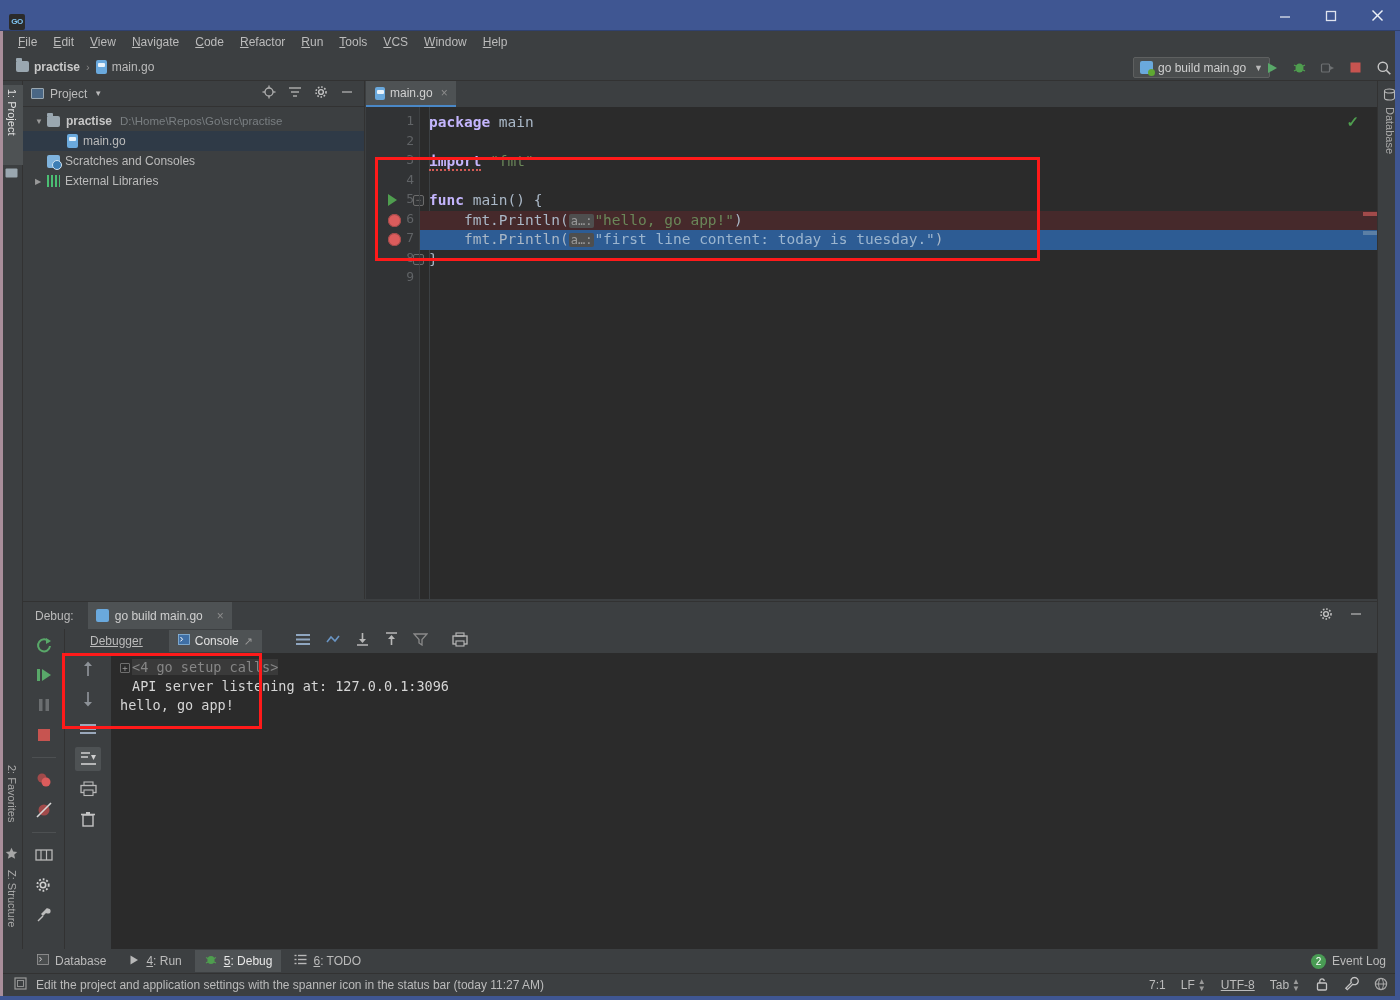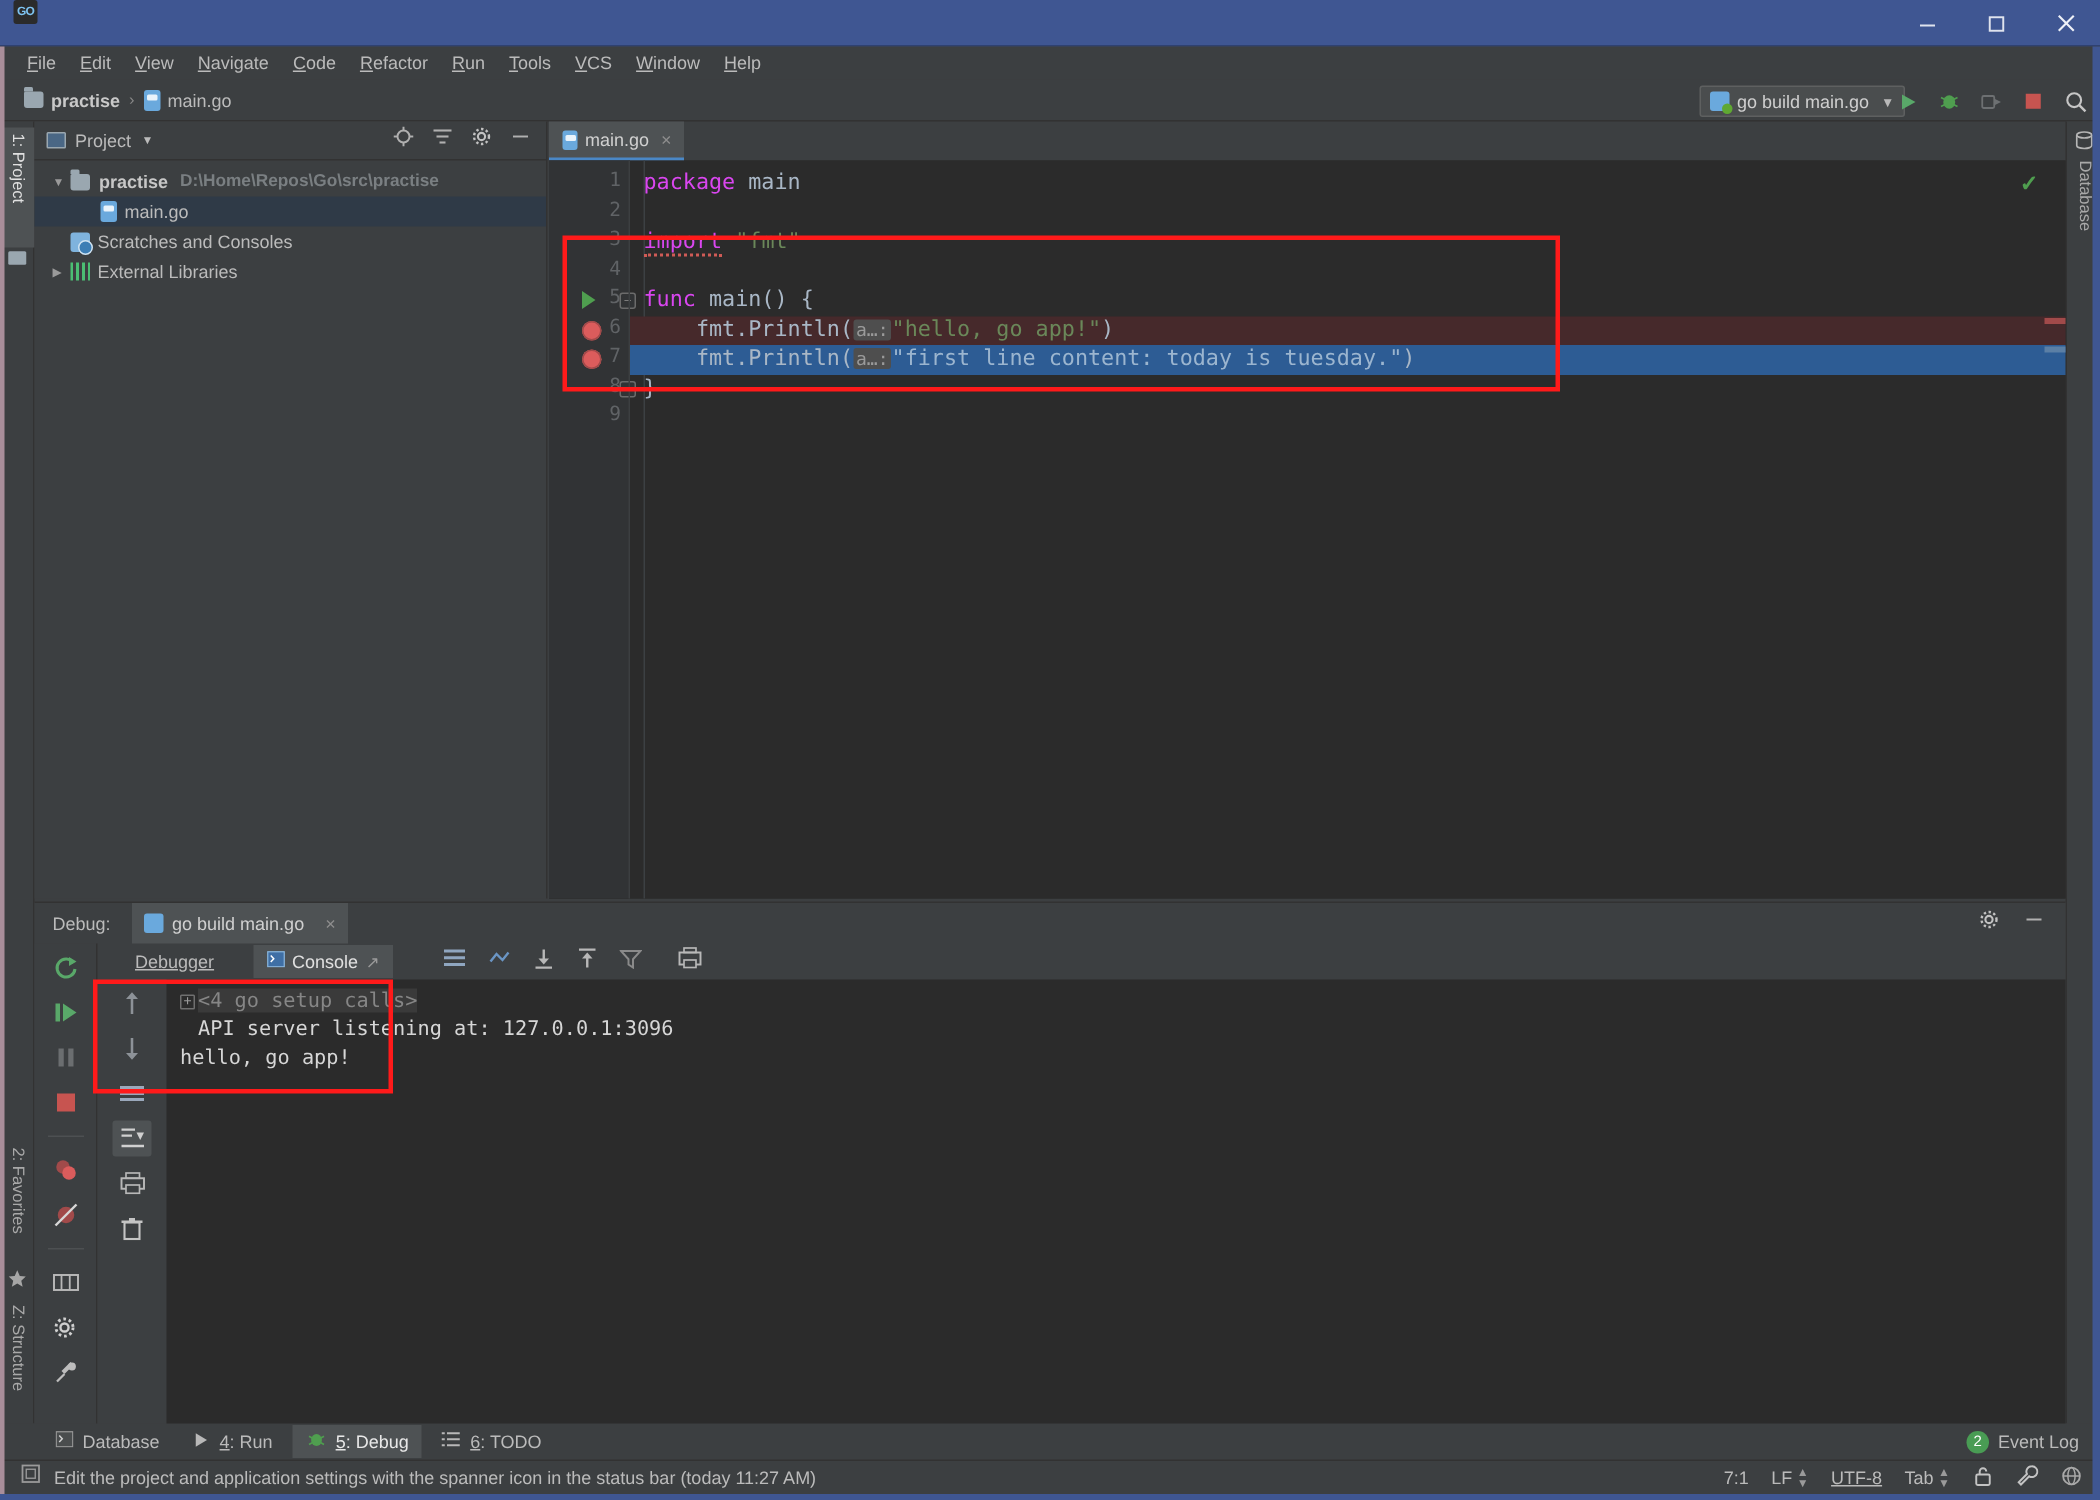--- a/index.html
+++ b/index.html
@@ -8,21 +8,21 @@
     background: #3c3f41;
     font-family: "Liberation Sans", sans-serif;
     overflow: hidden;
     -webkit-font-smoothing: antialiased;
   }
   #app { position: relative; width: 1400px; height: 1000px; background: #3c3f41; }
 
   
   .titlebar {
     position: absolute; left: 0; top: 0; width: 1400px; height: 31px;
-    background: #3f5692; display: flex; align-items: flex-start;
+    background: #3f5692; display: flex; align-items: flex-end;
     border-bottom: 1px solid #2f4170;
   }
   .title-icon {
     width: 16px; height: 16px; margin-left: 9px; margin-right: 9px;
     background: #2b2b2b; border-radius: 2px; color: #7ec3f0;
     font-size: 8px; font-weight: bold; line-height: 16px; text-align: center;
     letter-spacing: -0.5px;
   }
   .title-text { color: #e8e8ea; font-size: 12.5px; white-space: nowrap; }
   .win-btns { position: absolute; right: 0; top: 0; height: 31px; display: flex; }
@@ -123,21 +123,21 @@
   .ic-win { width: 13px; height: 11px; border: 1px solid #9aa7b0; background:#4a6785; border-radius:1px; }
 
   .tree { padding-top: 4px; font-size: 12px; }
   .trow { height: 20px; display: flex; align-items: center; padding-left: 12px; color: #bbbbbb; }
   .trow.sel { background: #2f3a47; }
   .tri { width: 12px; color: #9a9a9a; font-size: 8px; flex: none; }
   .tri.open:before { content: '\25BC'; }
   .tri.closed:before { content: '\25B6'; }
   .tname { white-space: nowrap; }
   .tname.bold { font-weight: bold; color: #c7c7c7; }
-  .tpath { color: #7a7f82; margin-left: 8px; font-size: 11.5px; white-space: nowrap; font-weight: bold; }
+  .tpath { color: #7a7f82; margin-left: 8px; font-size: 11.5px; white-space: nowrap; }
   .ic-lib { width: 13px; height: 12px; margin-right: 5px; flex:none;
     background: repeating-linear-gradient(90deg,#4bbf73 0 2px,#3c3f41 2px 4px); }
   .ic-scratch { width: 13px; height: 13px; margin-right: 5px; flex:none; position: relative;
     background: #7fb3dd; border-radius: 2px; }
   .ic-scratch:after { content:''; position:absolute; right:-2px; bottom:-2px; width:8px;height:8px;
     border-radius:50%; background:#3d7eb5; border:1px solid #cfe3f2; }
 
   
   .editor-wrap {
     position: absolute; left: 366px; top: 81px; width: 1011px; height: 518px;
@@ -169,21 +169,21 @@
 
   .codelines {
     position: absolute; left: 54px; top: 0; right: 0; height: 492px;
     font-family: "DejaVu Sans Mono", monospace; font-size: 14.5px;
   }
   .cl { position: absolute; left: 0; height: 19.5px; white-space: pre; line-height: 19.5px; }
   .rowbg { position: absolute; left: 0; right: 0; height: 19.5px; }
   .rowbg.err { background: #46292b; }
   .rowbg.sel { background: #2d5c94; }
   .indent-guide { position:absolute; left:9px; top:0; width:1px; height:492px; background:#3c4043; }
-  .kw { color: #d946ef; font-weight: normal; }
+  .kw { color: #c4b5fd; font-weight: bold; }
   .pl { color: #a9b7c6; }
   .str { color: #6a8759; }
   .strhl { color: #9bb5cf; }
   .hintbox {
     background: #4e4e4e; color: #9a9a9a; border-radius: 2px; padding: 0 2px; font-size: 12px;
   }
   .errsquig { border-bottom: 2px dotted #cf5b56; }
   .checkmark { position: absolute; right: 18px; top: 6px; color: #4f9e4f; font-size: 15px; font-weight: bold; }
   .scroll-mark { position:absolute; right:0; width:14px; }
   .sm-red { background: #a14a4a; }

